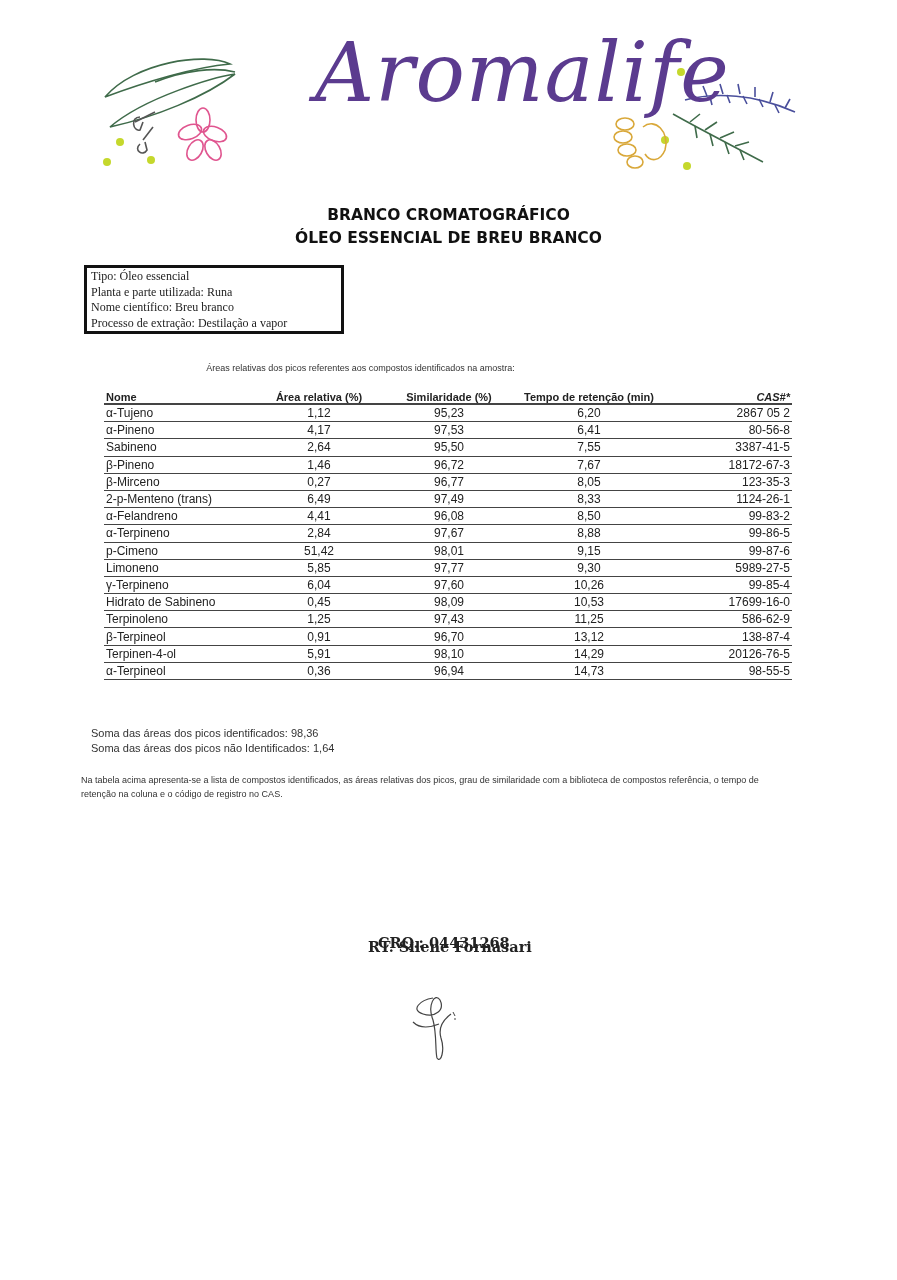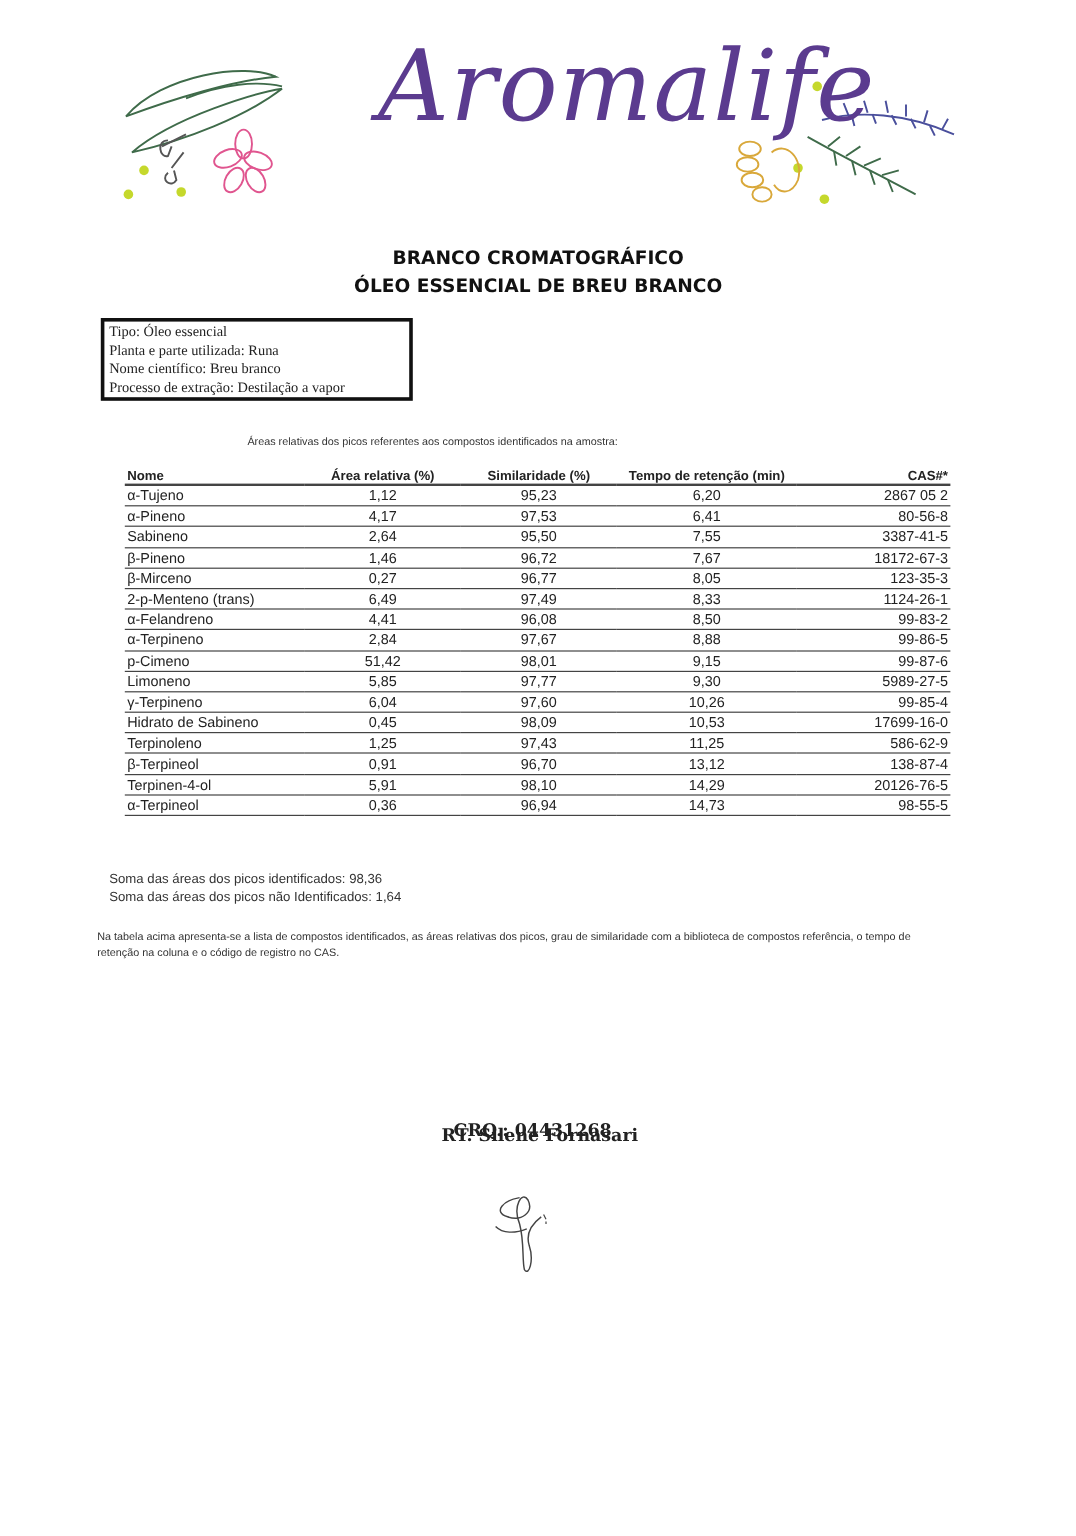--- a/index.html
+++ b/index.html
@@ -8,21 +8,21 @@
   .logo-text { position: absolute; left: 220px; top: 10px; font-family: "DejaVu Serif", serif; font-style: italic; font-size: 82px; color: #5b3b8f; letter-spacing: 1px; line-height: 1; }
   .title { position: absolute; left: 0; width: 897px; text-align: center; font-family: "DejaVu Sans", sans-serif; font-weight: bold; font-size: 15.5px; color: #111; }
   .title.t1 { top: 206px; }
   .title.t2 { top: 229px; }
   .infobox { position: absolute; left: 84px; top: 265px; width: 250px; padding: 1px 0 0 4px; border: 3px solid #111; font-size: 12px; line-height: 15.5px; color: #222; font-family: Liberation Serif, serif; }
   .infobox div { white-space: nowrap; }
   .caption { position: absolute; left: 0; width: 721px; top: 363px; text-align: center; font-size: 9px; color: #333; }
   table.comp { position: absolute; left: 87px; top: 389px; width: 688px; border-collapse: collapse; font-size: 12px; color: #222; margin-left: 17px; }
   table.comp th { font-weight: bold; font-size: 11px; text-align: center; padding: 1px 2px 0 2px; border-bottom: 2px solid #444; height: 13px; }
   table.comp th.c-name { text-align: left; }
-  table.comp th.c-cas { text-align: right; }
+  table.comp th.c-cas { text-align: right; font-style: italic; }
   table.comp td { border-bottom: 1.5px solid #444; padding: 0 2px; height: 16.2px; text-align: center; }
   table.comp td.c-name { text-align: left; }
   table.comp td.c-cas { text-align: right; }
   .col-name { width: 150px; }
   .col-area { width: 130px; }
   .col-sim { width: 130px; }
   .col-time { width: 150px; }
   .col-cas { width: 128px; }
   .sums { position: absolute; left: 91px; top: 726px; font-size: 11px; line-height: 15px; color: #333; }
   .note { position: absolute; left: 81px; top: 773px; width: 710px; font-size: 9px; line-height: 14px; color: #333; }

